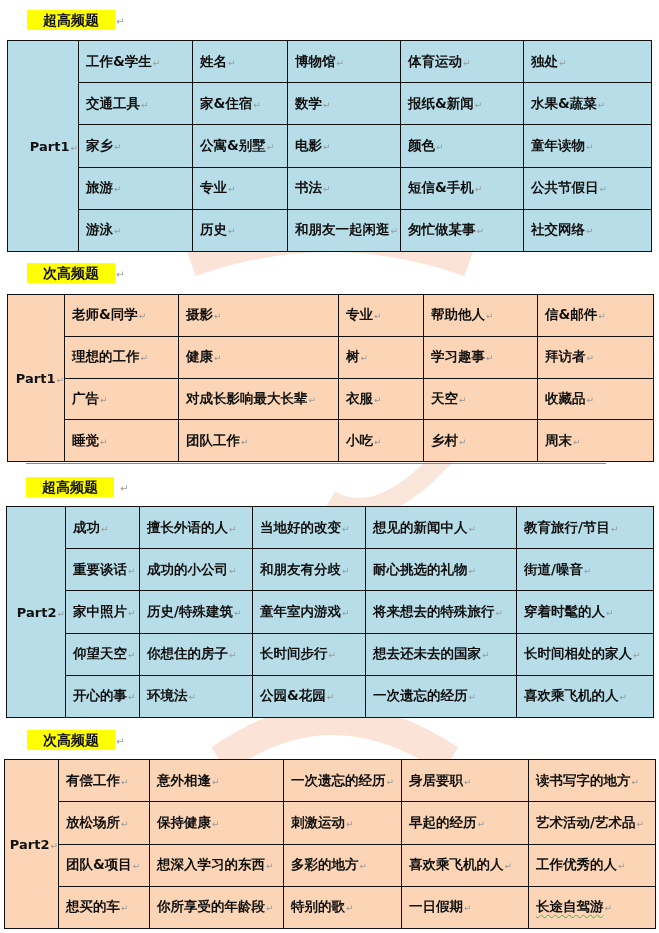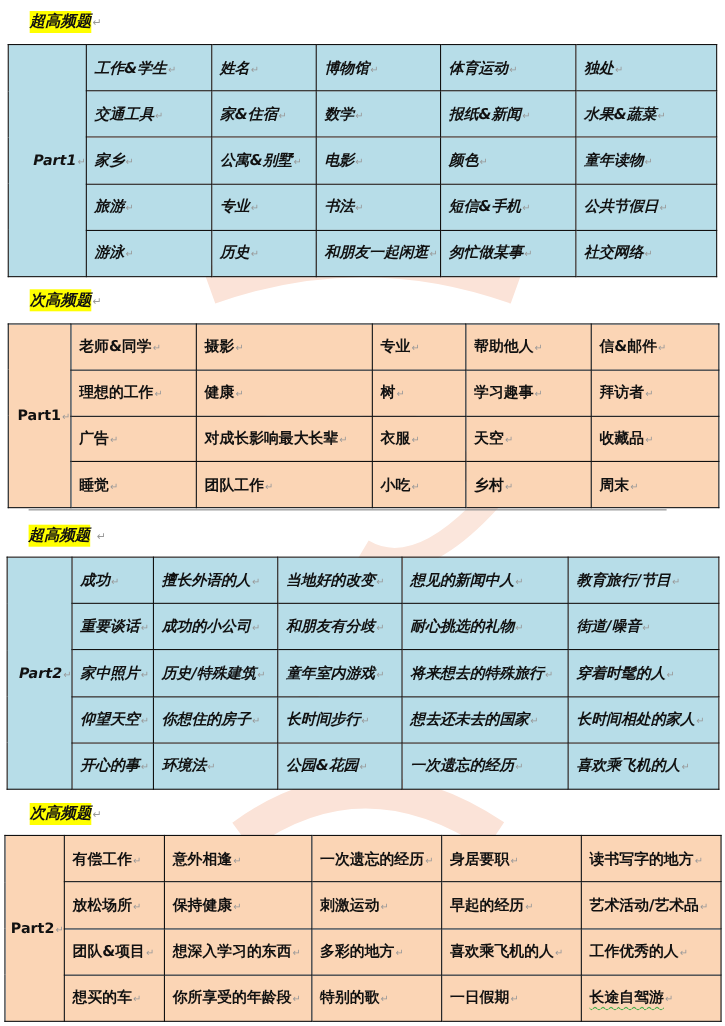--- a/index.html
+++ b/index.html
@@ -10,34 +10,34 @@
     color:#111;
   }
   .watermark {
     position:absolute; left:150px; top:200px; width:360px; height:700px;
     pointer-events:none; z-index:0;
   }
   .heading {
     position:absolute; z-index:2;
     font-size:14px; font-weight:bold; line-height:20px;
   }
-  .heading .hl { background:#ffff00; padding:2px 0;font-style:italic; }
+  .heading .hl { background:#ffff00; padding:2px 16px; }
   .heading .mark { color:#999; font-weight:normal; font-size:10px; margin-left:1px; }
   table.grid {
     position:absolute; z-index:2;
     border-collapse:collapse; table-layout:fixed;
     font-size:13.5px; font-weight:bold;
   }
   table.grid td {
     border:1.5px solid #111;
     padding:0 0 0 7px;
     white-space:nowrap; overflow:hidden;
   }
   table.grid td .mark { color:#999; font-weight:normal; font-size:9px; margin-left:1px; }
-  table.blue td { background:#b7dde8;font-style:italic; }
+  table.blue td { background:#b7dde8; }
   table.peach td { background:#fbd5b5;margin-top:27px; }
   td.part { text-align:right; padding:0 !important; font-family:"DejaVu Sans", sans-serif; font-size:13px; }
   .hrule { position:absolute; z-index:2; height:1px; background:#888; }
   .squiggle { text-decoration: underline wavy #4caf50; text-decoration-thickness:1px; text-underline-offset:3px; }
 </style>
 </head>
 <body>
 
 <svg class="watermark" viewBox="0 0 360 700">
   <path d="M40 60 Q180 10 320 60" stroke="#fbe3d8" stroke-width="34" fill="none"></path>

